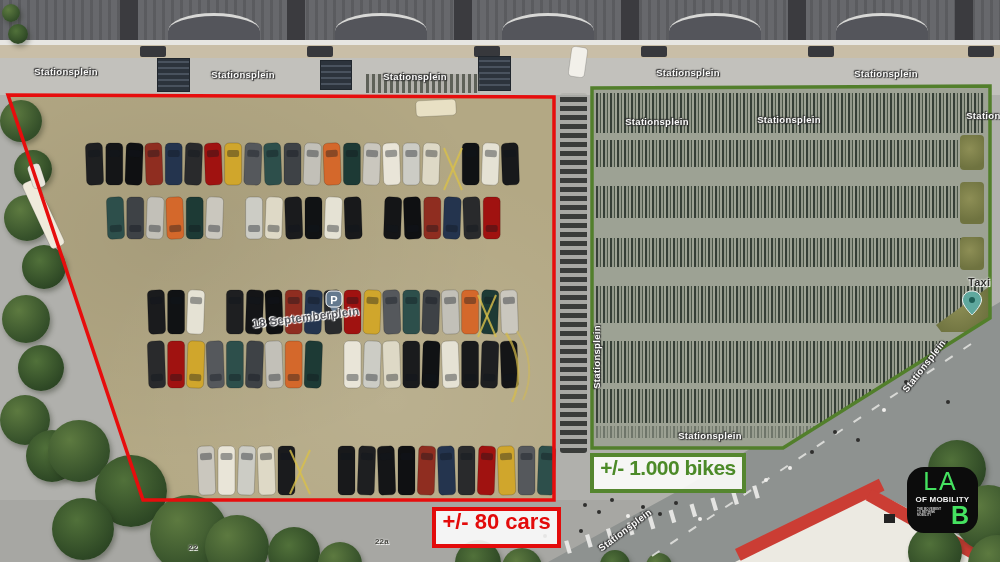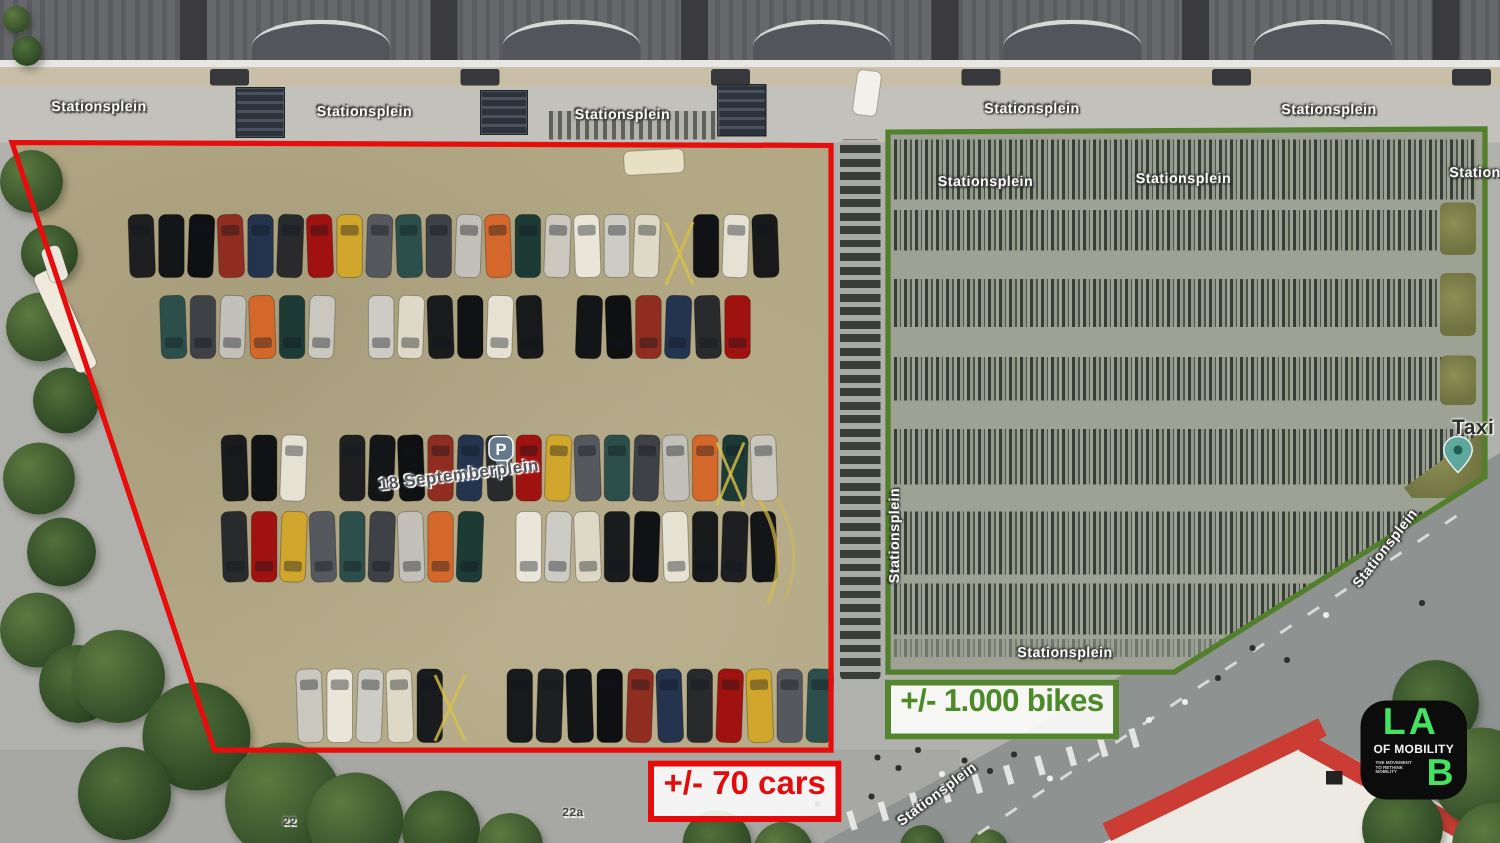--- a/index.html
+++ b/index.html
@@ -56,35 +56,35 @@
   .overlay{position:absolute;left:0;top:0;width:1000px;height:562px;}
 
   
   .lbl{position:absolute;transform:translate(-50%,-50%);white-space:nowrap;line-height:1;
        color:#fbfbfa;font-size:9.5px;font-weight:700;letter-spacing:.3px;
        text-shadow:0 0 2px #3a3a3a,0 0 2px #3a3a3a,1px 1px 1px rgba(45,45,45,.95),-1px -1px 1px rgba(45,45,45,.95);}
   .lbl-dark{color:#54555b;font-size:11.5px;font-weight:700;letter-spacing:.3px;
             text-shadow:0 0 2px #fff,0 0 2px #fff,1px 1px 0 rgba(255,255,255,.9),-1px -1px 0 rgba(255,255,255,.9);}
   .lbl-tiny{color:#44443f;font-size:8px;font-weight:700;
             text-shadow:0 0 2px rgba(255,255,255,.95),1px 1px 0 rgba(255,255,255,.85);}
-  .lbl-poi{color:#2f2f2c;font-size:14px;font-weight:700;transform:none;
+  .lbl-poi{color:#2f2f2c;font-size:11px;font-weight:700;transform:none;
            text-shadow:0 0 2px #fff,0 0 2px #fff,1px 1px 0 rgba(255,255,255,.9);}
 
   
   .callout{position:absolute;display:flex;align-items:flex-start;justify-content:center;
            font-weight:700;line-height:1;}
   .callout.red{left:432px;top:507px;width:129px;height:41px;border:4px solid #e30b0b;
                background:rgba(255,255,255,.88);color:#e30b0b;font-size:22px;}
   .callout.green{left:590px;top:453px;width:156px;height:40px;border:4px solid #55862f;
                  background:rgba(252,252,250,.92);color:#4c8a28;font-size:21px;letter-spacing:-.5px;}
 
   
   .logo{position:absolute;left:907px;top:467px;width:71px;height:66px;background:#0c0c0c;border-radius:17px;}
   .logo .la{position:absolute;left:0;right:4px;top:0;text-align:center;color:#45e260;
-            font-size:25px;font-weight:700;letter-spacing:2px;}
+            font-size:25px;font-weight:400;letter-spacing:2px;}
   .logo .of{position:absolute;left:0;right:0;top:28px;text-align:center;color:#f2f2f2;
             font-size:8px;font-weight:700;letter-spacing:.2px;}
   .logo .tag{position:absolute;left:10px;top:40px;color:#c9c9c9;font-size:6px;line-height:1.1;
              font-weight:600;transform:scale(.5);transform-origin:0 0;}
   .logo .b{position:absolute;right:9px;top:34px;color:#45e260;font-size:25px;font-weight:800;}
 </style>
 </head>
 <body>
 
 <div class="stage">
@@ -612,21 +612,21 @@
   <span class="lbl" style="left:710px;top:436px">Stationsplein</span>
   <span class="lbl" style="left:597px;top:357px;transform:translate(-50%,-50%) rotate(-90deg)">Stationsplein</span>
   <span class="lbl" style="left:625px;top:530px;transform:translate(-50%,-50%) rotate(-37deg)">Stationsplein</span>
   <span class="lbl" style="left:924px;top:366px;transform:translate(-50%,-50%) rotate(-52deg)">Stationsplein</span>
   <span class="lbl lbl-dark" style="left:306px;top:318px;transform:translate(-50%,-50%) rotate(-7deg)">18 Septemberplein</span>
   <span class="lbl lbl-tiny" style="left:193px;top:548px">22</span>
   <span class="lbl lbl-tiny" style="left:382px;top:542px">22a</span>
   <span class="lbl lbl-poi" style="left:968px;top:277px">Taxi</span>
 
   <div class="callout red">
-    <span>+/- 70 cars</span>
+    <span>+/- 80 cars</span>
   </div>
   <div class="callout green">
     <span>+/- 1.000 bikes</span>
   </div>
 
   <div class="logo">
     <div class="la">LA</div>
     <div class="of">OF MOBILITY</div>
     <div class="tag">
       <div>THE MOVEMENT</div>

